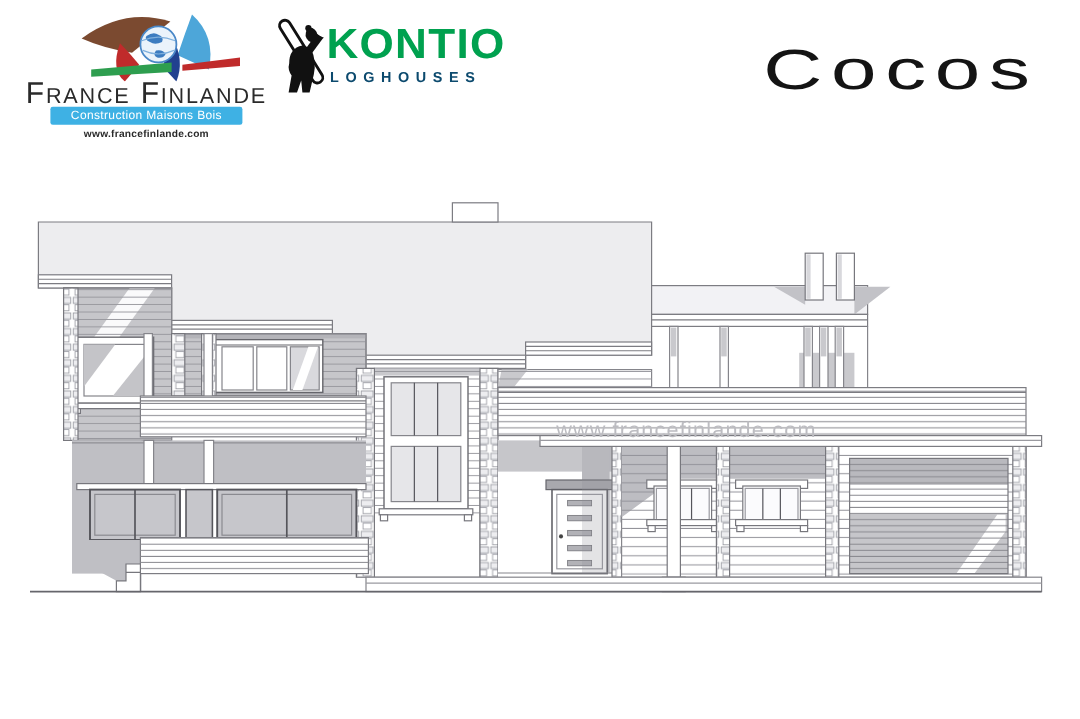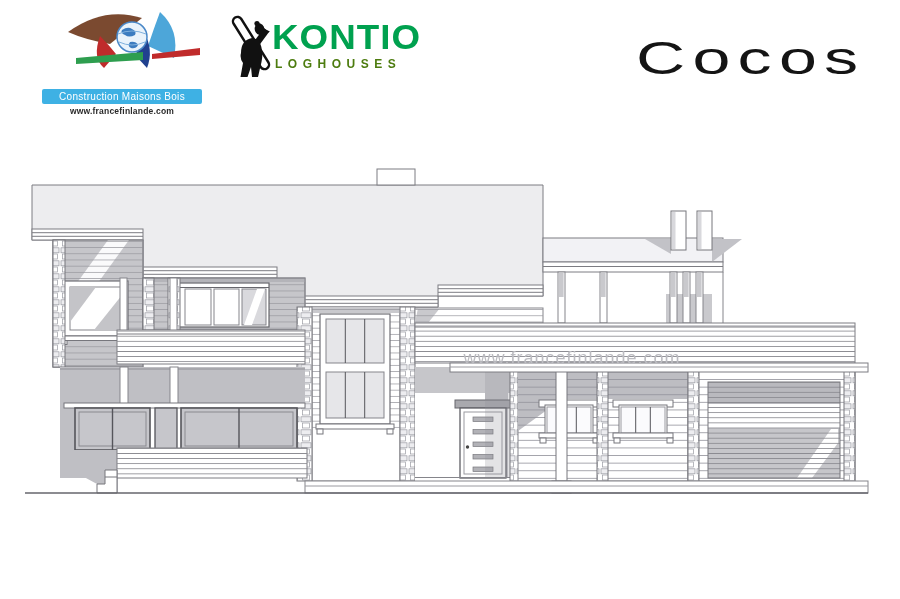--- a/index.html
+++ b/index.html
@@ -17,21 +17,21 @@
              font-size:10px;line-height:15px;text-align:center;border-radius:2px;
              letter-spacing:.3px;}
   #ff-url{left:0;top:100px;width:208px;text-align:center;color:#2a2a2a;font-size:8.5px;
           font-weight:bold;letter-spacing:.2px;}
 
   
   #kontio-logo{left:228px;top:9px;width:175px;height:76px;}
   #kontio-bear{left:0;top:2px;width:56px;height:72px;}
   #kontio-name{left:44px;top:8px;color:#00a14f;font-size:35px;font-weight:800;
                letter-spacing:1px;transform:scaleX(1.05);transform-origin:left;}
-  #kontio-sub{left:47px;top:48px;color:#4d7c0f;font-size:12px;font-weight:700;
+  #kontio-sub{left:47px;top:48px;color:#0c4a6e;font-size:12px;font-weight:700;
               letter-spacing:5.5px;}
 
   
   #model-title{left:636px;top:30px;color:#141414;font-size:47px;font-weight:400;
                letter-spacing:5px;transform:scaleX(1.45);transform-origin:left;
                white-space:nowrap;}
 
   
   #drawing{left:0;top:150px;width:900px;height:449px;}
   svg text{font-family:"Liberation Sans",sans-serif;}
@@ -48,20 +48,21 @@
       <path d="M52,30 Q44,52 56,62 L68,48 Q60,38 52,30 Z" fill="#c02b2b"></path>
       <path d="M96,26 Q106,44 99,62 L88,50 Q90,36 96,26 Z" fill="#21418f"></path>
       <path d="M28,52 L95,46 L95,54 L28,58 Z" fill="#2e9e4f"></path>
       <path d="M104,48 L152,42 L152,49 L104,53 Z" fill="#c02b2b"></path>
       <circle cx="84" cy="31" r="15" fill="#eaf3fb" stroke="#4a88c8" stroke-width="1.5"></circle>
       <path d="M74,24 q6,-4 10,-1 q5,2 3,6 q-6,3 -10,0 q-5,-2 -3,-5 Z" fill="#3c7cc0"></path>
       <path d="M82,36 q6,-1 8,3 q-2,4 -7,3 q-4,-2 -1,-6 Z" fill="#3c7cc0"></path>
       <path d="M70,28 q14,-6 28,0" fill="none" stroke="#7fb0dd" stroke-width="1"></path>
       <path d="M71,36 q13,6 26,0" fill="none" stroke="#7fb0dd" stroke-width="1"></path>
     </svg>
+    <div class="abs" id="ff-name">France Finlande</div>
     <div class="abs" id="ff-banner">Construction Maisons Bois</div>
     <div class="abs" id="ff-url">www.francefinlande.com</div>
   </div>
 
   <div class="abs" id="kontio-logo">
     <svg class="abs" id="kontio-bear" viewBox="0 0 56 72">
       <rect x="-4.5" y="-30" width="9" height="60" rx="4.5" transform="translate(23,32) rotate(-32)" fill="#fff" stroke="#111" stroke-width="2.4"></rect>
       <path d="M22,36 L36,17 L41,21 L27,40 Z" fill="#111"></path>
       <path d="M30,12 a6.5,6.5 0 0 1 6.5,6 l5.5,2.5 -5.5,3 a6.5,6.5 0 1 1 -6.5,-11.5 Z" fill="#111"></path>
       <circle cx="29" cy="12.5" r="2.6" fill="#111"></circle>

